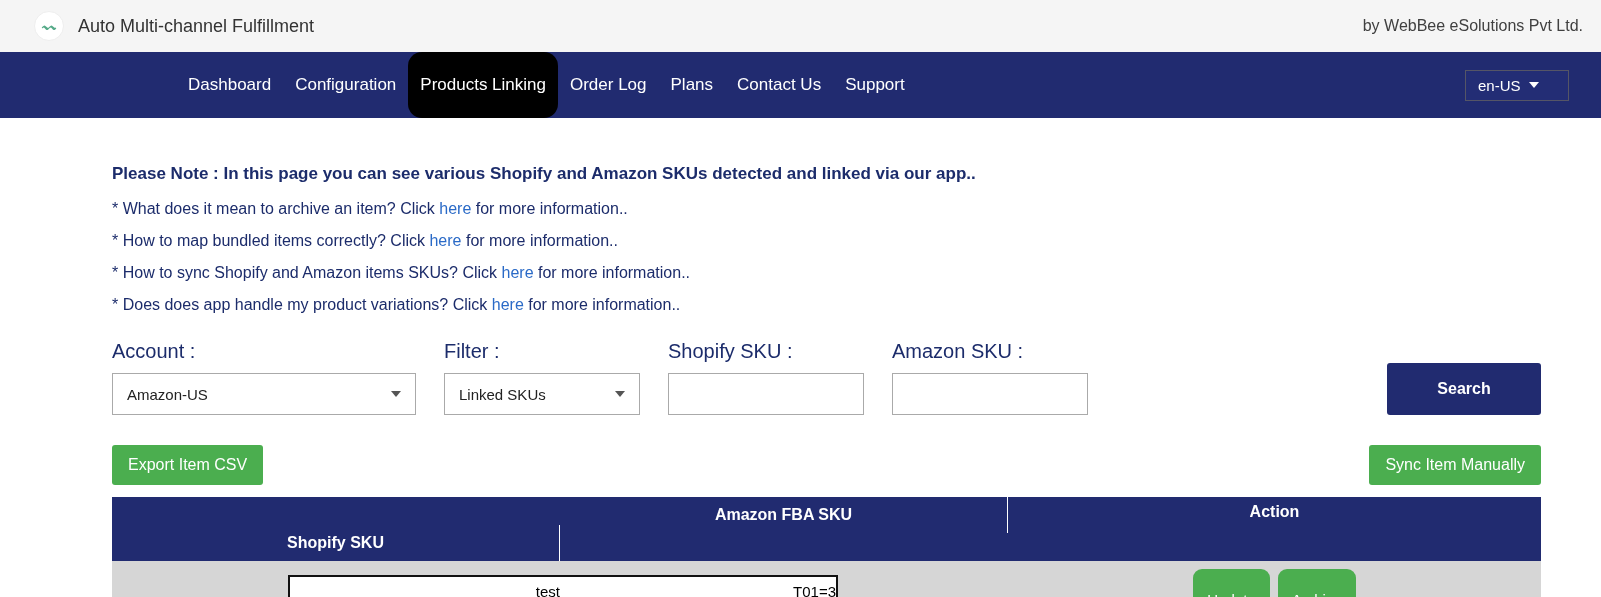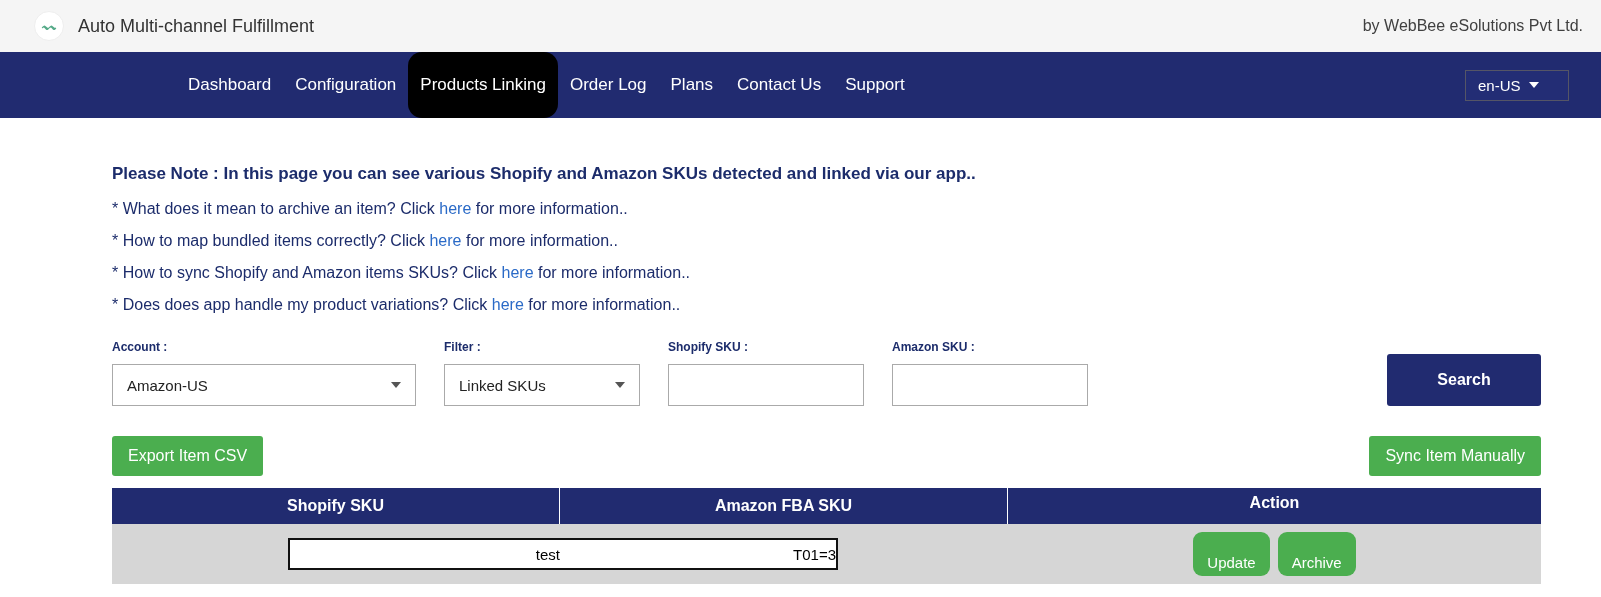--- a/index.html
+++ b/index.html
@@ -19,36 +19,36 @@
   .nav-item.active { background: #000000; border-radius: 14px; }
   .lang-select { display:flex; align-items:center; gap:8px; background:#232d75; border:1px solid #556; color:#fff; font-size:15px; padding:6px 12px; cursor:pointer; width:104px; }
   
   .container { padding: 46px 60px 0 112px; }
   .note-heading { font-size: 17px; font-weight: 700; color: #1c2c6b; margin-bottom: 16px; }
   .note-line { font-size: 16px; color: #1c2c6b; margin-bottom: 14px; }
   .note-line a { color: #2a6ac7; text-decoration: none; cursor:pointer; }
   
   .filters { display: flex; gap: 28px; margin-top: 26px; align-items:flex-end; }
   .filter-group { display:flex; flex-direction:column; gap:10px; }
-  .filter-label { font-size: 12px; font-weight: 700; color: #1c2c6b; }
+  .filter-label { font-size: 20px; font-weight: 400; color: #1c2c6b; }
   .select-box { position:relative; display:flex; align-items:center; justify-content:space-between; border:1px solid #aaa; background:#fff; height:42px; padding:16px 14px; font-size:15px; color:#222; cursor:pointer; }
   .w304 { width:304px; }
   .w196 { width:196px; }
   .text-input { border:1px solid #aaa; height:42px; width:196px; padding:0 10px; font-size:15px; }
   .spacer { flex:1; }
   .btn { border:none; cursor:pointer; font-size:16px; color:#fff; border-radius:3px; display:flex; align-items:center; justify-content:center; }
   .btn-search { background:#212b70; width:154px; height:52px; font-weight:600;}
   
   .action-row { display:flex; justify-content:space-between; margin-top:30px; }
   .btn-green { background:#4bae4f; padding:10px 16px; height:40px; }
   
   .table { margin-top:12px; }
   .table-header { display:flex; background:#212b70; color:#fff; font-weight:700; font-size:16px; }
   .th, .td { display:flex; align-items:center; justify-content:center; }
-  .col1 { width:448px; height:36px; border-right:1px solid #fff;}
+  .col1 { width:448px; height:36px; border-right:1px solid #fff;margin-top:28px;}
   .col2 { width:448px; height:36px; border-right:1px solid #fff;}
   .col3 { flex:1; height:30px; }
   .table-row { display:flex; background:#d6d6d6; height:60px; align-items:center; }
   .cell-input { border:2px solid #111; height:32px; background:#fff; text-align:right; font-size:15px; }
   .cell1-wrap { width:448px; display:flex; justify-content:flex-end; padding-right:0;}
   .cell-input.c1 { width:272px; margin-left:auto; border-right:none;}
   .cell-input.c2 { width:278px; border-left:none;}
   .cell2-wrap { width:448px; display:flex; justify-content:flex-start;}
   .cell3-wrap { flex:1; display:flex; justify-content:center; gap:8px;}
   .btn-small { background:#4bae4f; padding:22px 14px; height:36px; border-radius:9px; color:#fff; font-size:15px; border:none; cursor:pointer;}

